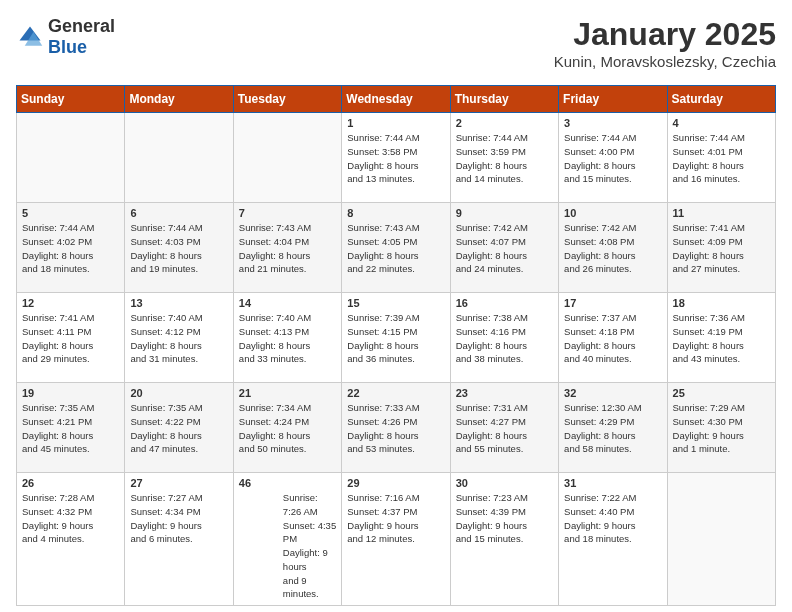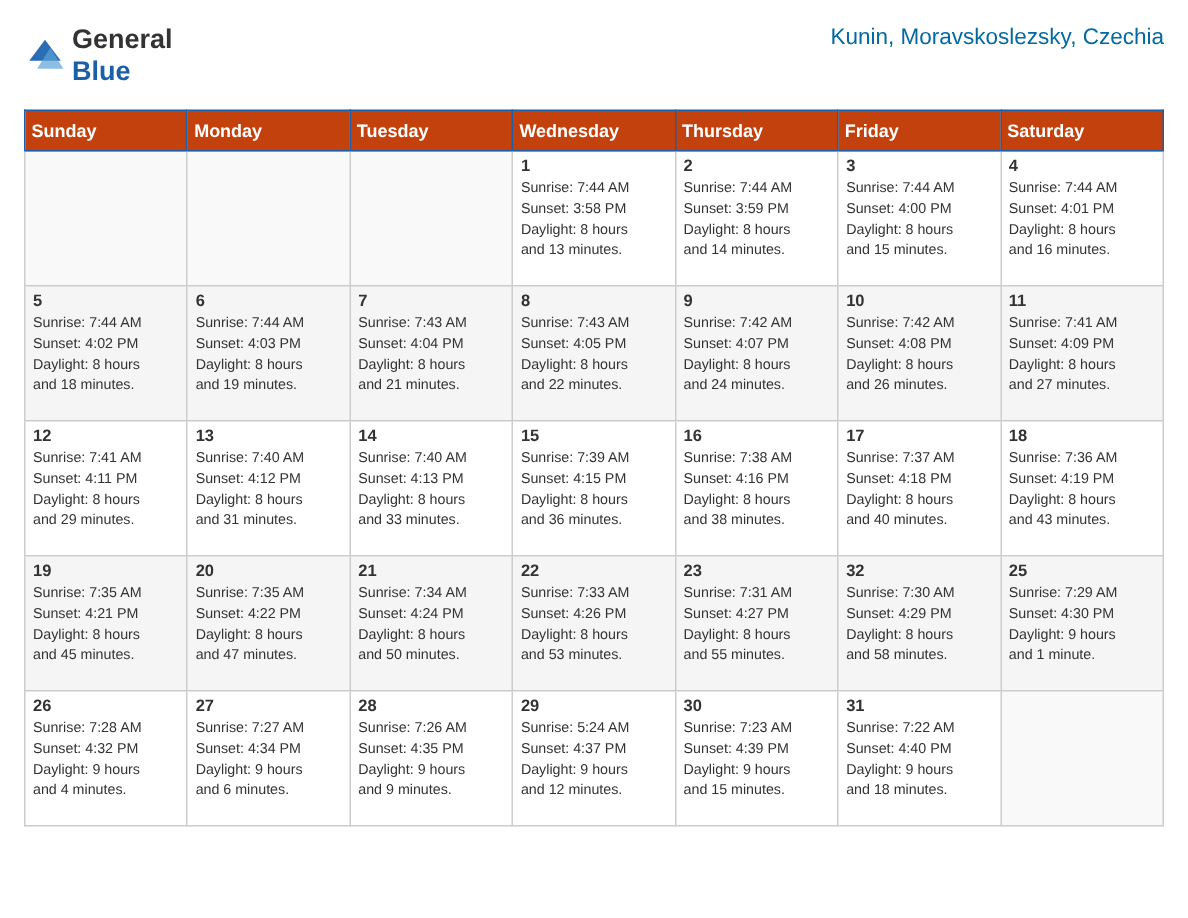--- a/index.html
+++ b/index.html
@@ -38,21 +38,21 @@
     .title-block {
       text-align: right;
     }
     .month-title {
       font-size: 32px;
       font-weight: bold;
       color: #333;
     }
     .location-title {
       font-size: 15px;
-      color: #0369a1;
+      color: #404040;
     }
     table {
       width: 100%;
       border-collapse: collapse;
       table-layout: fixed;
     }
     thead tr th {
       background-color: #c2410c;
       color: #fff;
       font-size: 12px;
@@ -95,20 +95,21 @@
     <svg class="logo-icon" viewBox="0 0 32 32">
       <polygon points="16,4 28,20 4,20" fill="#2a6db5"></polygon>
       <polygon points="20,10 30,26 10,26" fill="#5ba3d9" opacity="0.7"></polygon>
     </svg>
     <div>
       <span class="logo-text-general">General</span><br>
       <span class="logo-text-blue">Blue</span>
     </div>
   </div>
   <div class="title-block">
+    <div class="month-title">January 2025</div>
     <div class="location-title">Kunin, Moravskoslezsky, Czechia</div>
   </div>
 </div>
 
 <table>
   <thead>
     <tr>
       <th>Sunday</th>
       <th>Monday</th>
       <th>Tuesday</th>
@@ -285,21 +286,21 @@
         </td>
         <td>
           <div class="day-number">23</div>
           <div class="day-info" style="white-space: pre-line;">Sunrise: 7:31 AM
 Sunset: 4:27 PM
 Daylight: 8 hours
 and 55 minutes.</div>
         </td>
         <td>
           <div class="day-number">32</div>
-          <div class="day-info" style="white-space: pre-line;">Sunrise: 7:30 AM
+          <div class="day-info" style="white-space: pre-line;">Sunrise: 12:30 AM
 Sunset: 4:29 PM
 Daylight: 8 hours
 and 58 minutes.</div>
         </td>
         <td>
           <div class="day-number">25</div>
           <div class="day-info" style="white-space: pre-line;">Sunrise: 7:29 AM
 Sunset: 4:30 PM
 Daylight: 9 hours
 and 1 minute.</div>
@@ -314,29 +315,29 @@
 and 4 minutes.</div>
         </td>
         <td>
           <div class="day-number">27</div>
           <div class="day-info" style="white-space: pre-line;">Sunrise: 7:27 AM
 Sunset: 4:34 PM
 Daylight: 9 hours
 and 6 minutes.</div>
         </td>
         <td>
-          <div class="day-number">28</div>
-          <div class="day-info" style="white-space: pre-line;">Sunrise: 7:26 AM
+          <div class="day-number">46</div>
+          <div class="day-info" style="white-space: pre-line; margin-left: 44px;">Sunrise: 7:26 AM
 Sunset: 4:35 PM
 Daylight: 9 hours
 and 9 minutes.</div>
         </td>
         <td>
           <div class="day-number">29</div>
-          <div class="day-info" style="white-space: pre-line;">Sunrise: 5:24 AM
+          <div class="day-info" style="white-space: pre-line;">Sunrise: 7:16 AM
 Sunset: 4:37 PM
 Daylight: 9 hours
 and 12 minutes.</div>
         </td>
         <td>
           <div class="day-number">30</div>
           <div class="day-info" style="white-space: pre-line;">Sunrise: 7:23 AM
 Sunset: 4:39 PM
 Daylight: 9 hours
 and 15 minutes.</div>

